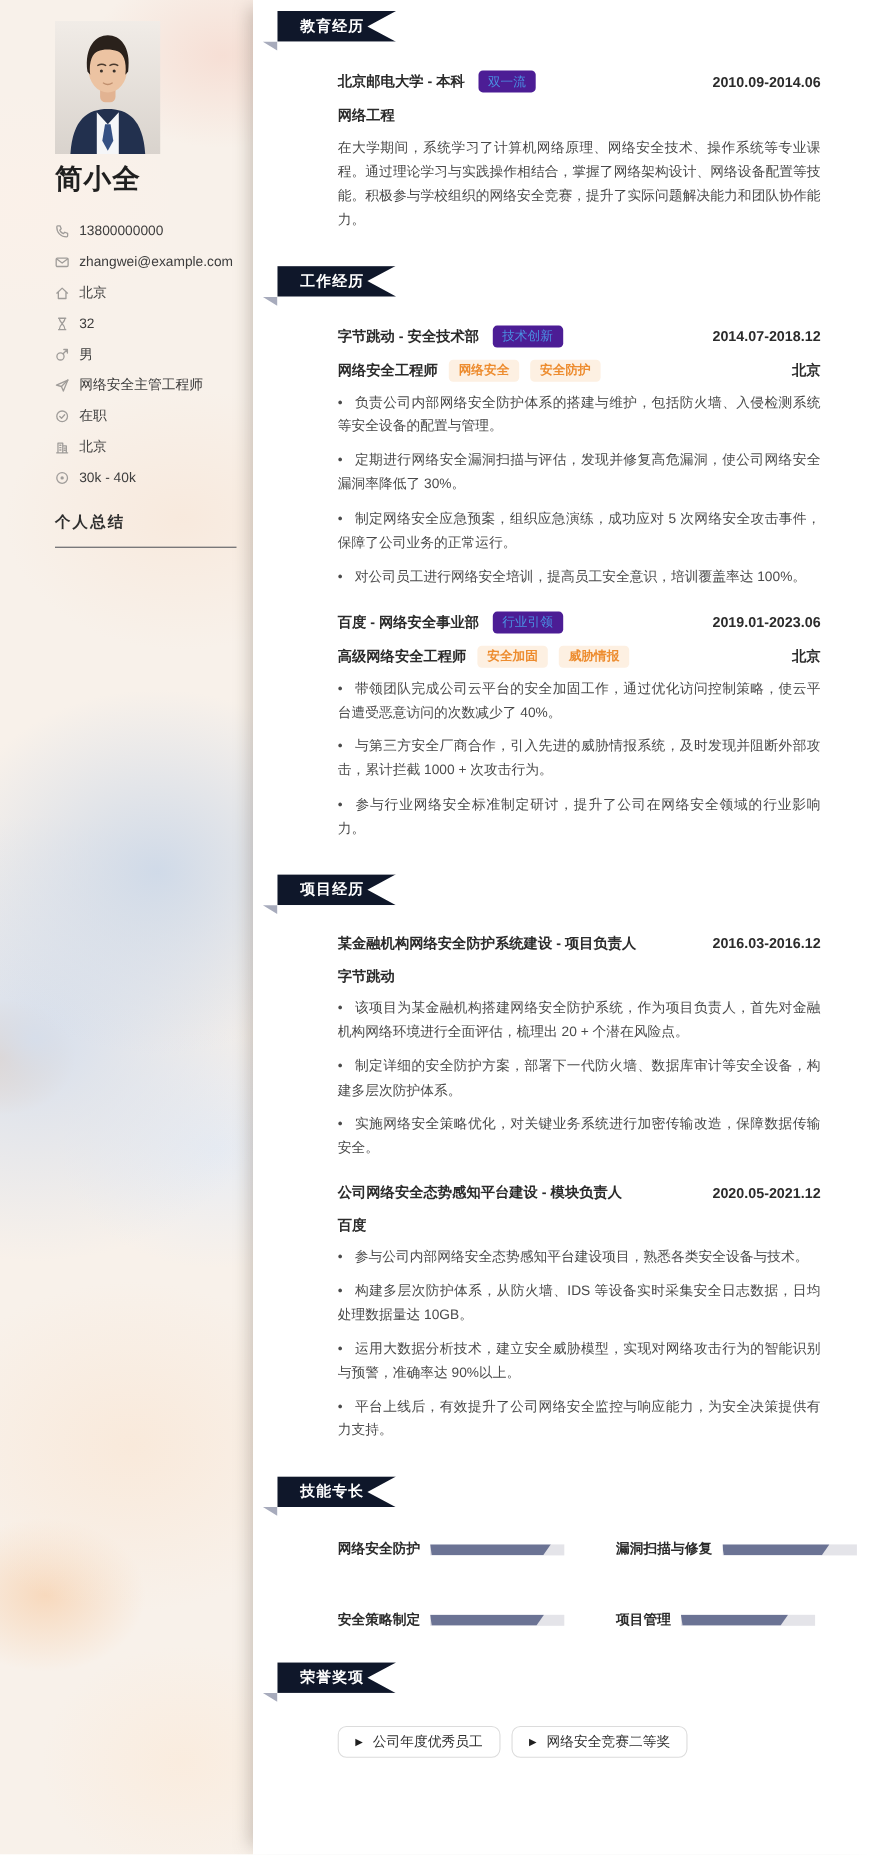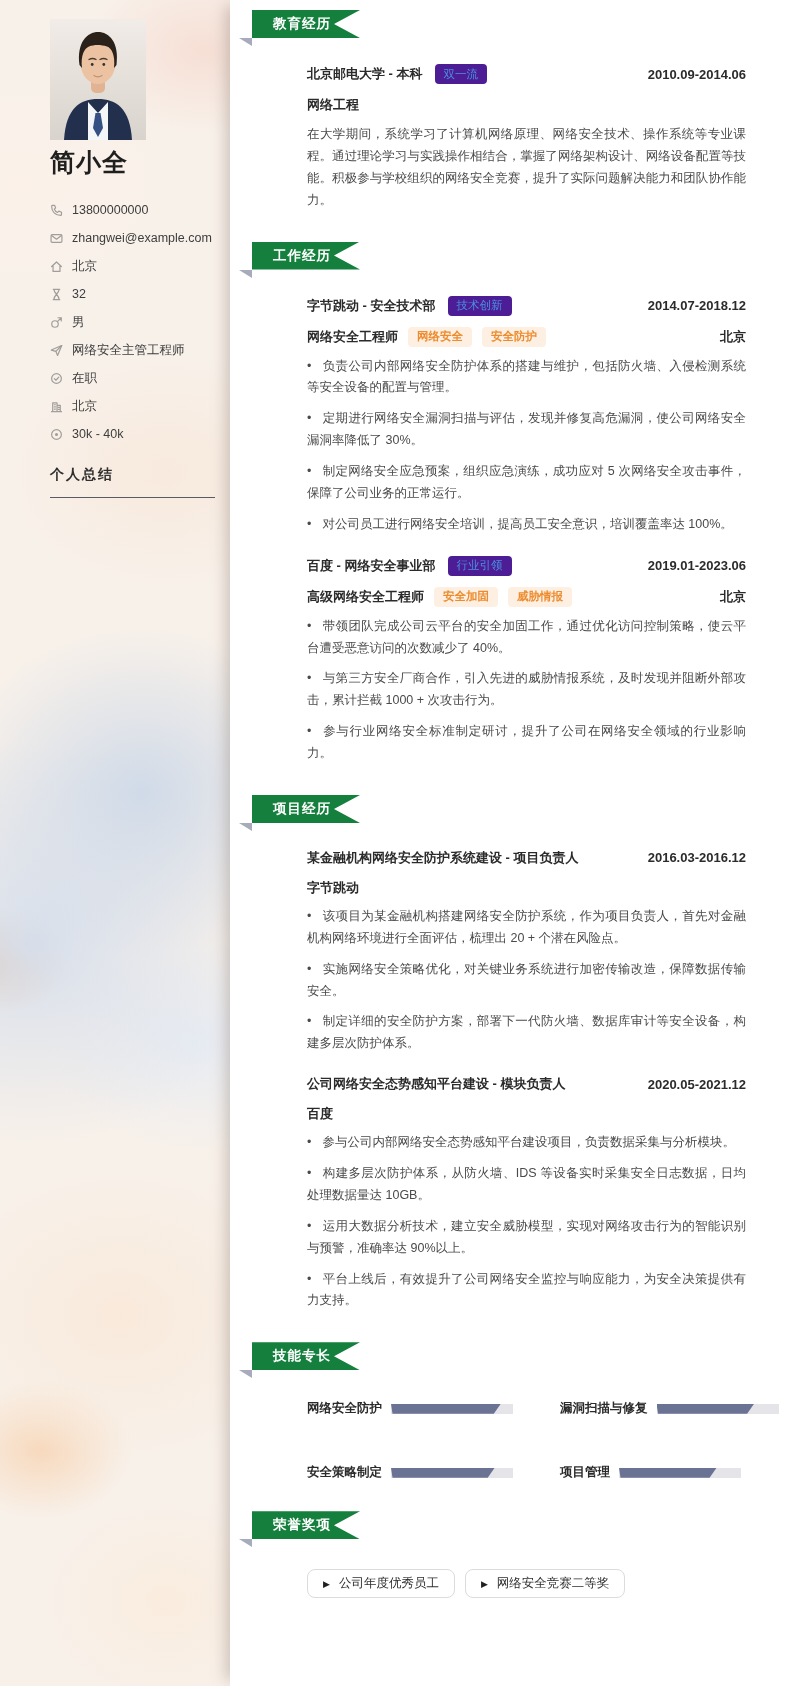--- a/index.html
+++ b/index.html
@@ -40,21 +40,21 @@
   
   .main {
     width:564px; flex:none; background:#ffffff; position:relative;
     box-shadow:-10px 0 14px -6px rgba(120,105,95,.35);
     padding:10px 48px 0 77px;
   }
   .ribbon-wrap { position:relative; margin-left:-55px; height:28px; margin-top:30px; width:108px; }
   .ribbon-wrap.first { margin-top:0; }
   .ribbon {
     position:relative; width:108px; height:28px; line-height:28px;
-    background:#15803d; color:#fff; font-size:13.5px; font-weight:bold;
+    background:#0f172a; color:#fff; font-size:13.5px; font-weight:bold;
     padding-left:21px; letter-spacing:1px;
     clip-path:polygon(0 0, 100% 0, calc(100% - 26px) 50%, 100% 100%, 0 100%);
   }
   .fold {
     position:absolute; left:-13px; top:28px; width:0; height:0;
     border-top:8px solid #a7abbc; border-left:13px solid transparent;
   }
   .entry { margin-top:26px; }
   .entry + .entry { margin-top:20px; }
   .e-head { display:flex; align-items:center; justify-content:space-between; }
@@ -273,30 +273,30 @@
     <div class="ribbon">项目经历</div>
     <div class="fold"></div>
   </div>
   <div class="entry">
     <div class="e-head">
       <span class="e-title">某金融机构网络安全防护系统建设 - 项目负责人</span>
       <span class="e-date">2016.03-2016.12</span>
     </div>
     <div class="e-company">字节跳动</div>
     <p class="bullet">该项目为某金融机构搭建网络安全防护系统，作为项目负责人，首先对金融机构网络环境进行全面评估，梳理出 20 + 个潜在风险点。</p>
+    <p class="bullet">制定详细的安全防护方案，部署下一代防火墙、数据库审计等安全设备，构建多层次防护体系。</p>
     <p class="bullet">实施网络安全策略优化，对关键业务系统进行加密传输改造，保障数据传输安全。</p>
-    <p class="bullet">制定详细的安全防护方案，部署下一代防火墙、数据库审计等安全设备，构建多层次防护体系。</p>
   </div>
   <div class="entry">
     <div class="e-head">
       <span class="e-title">公司网络安全态势感知平台建设 - 模块负责人</span>
       <span class="e-date">2020.05-2021.12</span>
     </div>
     <div class="e-company">百度</div>
-    <p class="bullet">参与公司内部网络安全态势感知平台建设项目，负责数据采集与分析模块。</p>
+    <p class="bullet">参与公司内部网络安全态势感知平台建设项目，熟悉各类安全设备与技术。</p>
     <p class="bullet">构建多层次防护体系，从防火墙、IDS 等设备实时采集安全日志数据，日均处理数据量达 10GB。</p>
     <p class="bullet">运用大数据分析技术，建立安全威胁模型，实现对网络攻击行为的智能识别与预警，准确率达 90%以上。</p>
     <p class="bullet">平台上线后，有效提升了公司网络安全监控与响应能力，为安全决策提供有力支持。</p>
   </div>
 
   <div class="ribbon-wrap">
     <div class="ribbon">技能专长</div>
     <div class="fold"></div>
   </div>
   <div class="skills">

